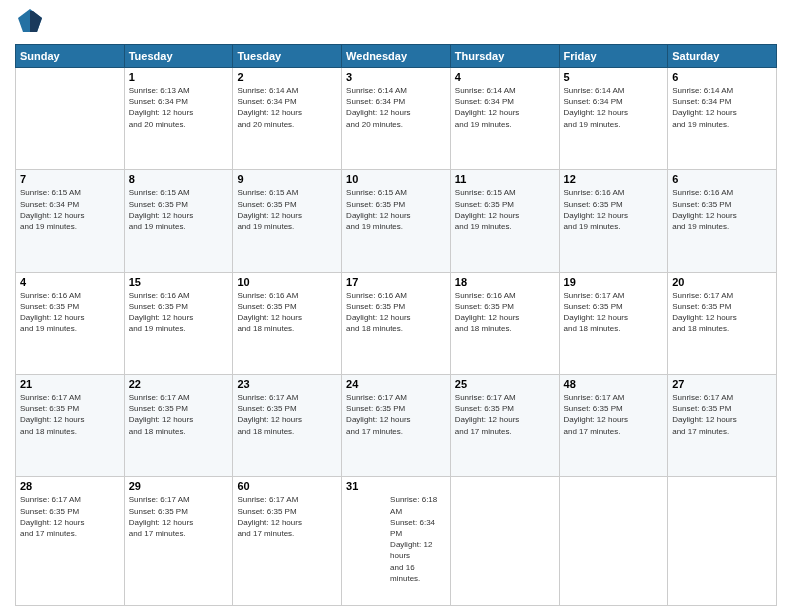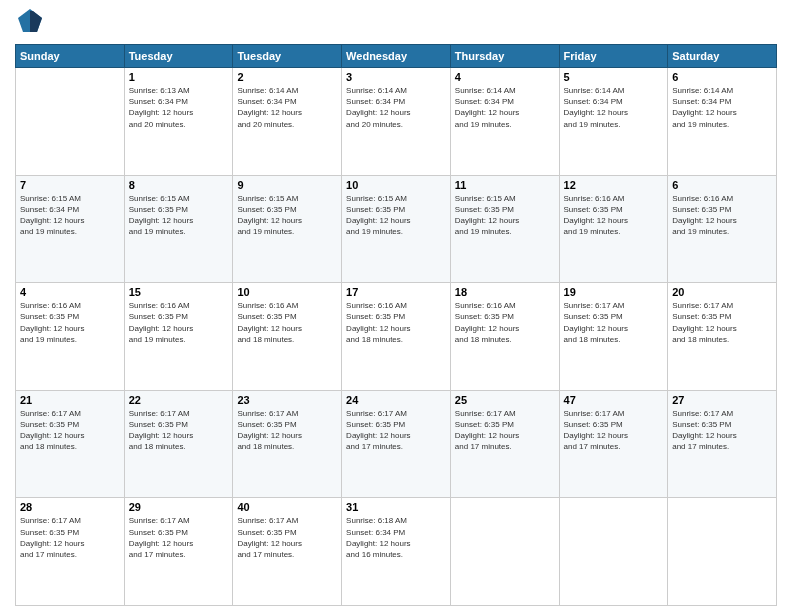--- a/index.html
+++ b/index.html
@@ -305,21 +305,21 @@
 and 17 minutes.</div>
           </td>
           <td>
             <span class="day-num">25</span>
             <div class="day-info" style="white-space: pre-line;">Sunrise: 6:17 AM
 Sunset: 6:35 PM
 Daylight: 12 hours
 and 17 minutes.</div>
           </td>
           <td>
-            <span class="day-num">47</span>
+            <span class="day-num">48</span>
             <div class="day-info" style="white-space: pre-line;">Sunrise: 6:17 AM
 Sunset: 6:35 PM
 Daylight: 12 hours
 and 17 minutes.</div>
           </td>
           <td>
             <span class="day-num">27</span>
             <div class="day-info" style="white-space: pre-line;">Sunrise: 6:17 AM
 Sunset: 6:35 PM
 Daylight: 12 hours
@@ -335,29 +335,29 @@
 and 17 minutes.</div>
           </td>
           <td>
             <span class="day-num">29</span>
             <div class="day-info" style="white-space: pre-line;">Sunrise: 6:17 AM
 Sunset: 6:35 PM
 Daylight: 12 hours
 and 17 minutes.</div>
           </td>
           <td>
-            <span class="day-num">40</span>
+            <span class="day-num">60</span>
             <div class="day-info" style="white-space: pre-line;">Sunrise: 6:17 AM
 Sunset: 6:35 PM
 Daylight: 12 hours
 and 17 minutes.</div>
           </td>
           <td>
             <span class="day-num">31</span>
-            <div class="day-info" style="white-space: pre-line;">Sunrise: 6:18 AM
+            <div class="day-info" style="white-space: pre-line; margin-left: 44px;">Sunrise: 6:18 AM
 Sunset: 6:34 PM
 Daylight: 12 hours
 and 16 minutes.</div>
           </td>
           <td class="empty-cell"></td>
           <td class="empty-cell"></td>
           <td class="empty-cell"></td>
         </tr>
       </tbody>
   </table>

